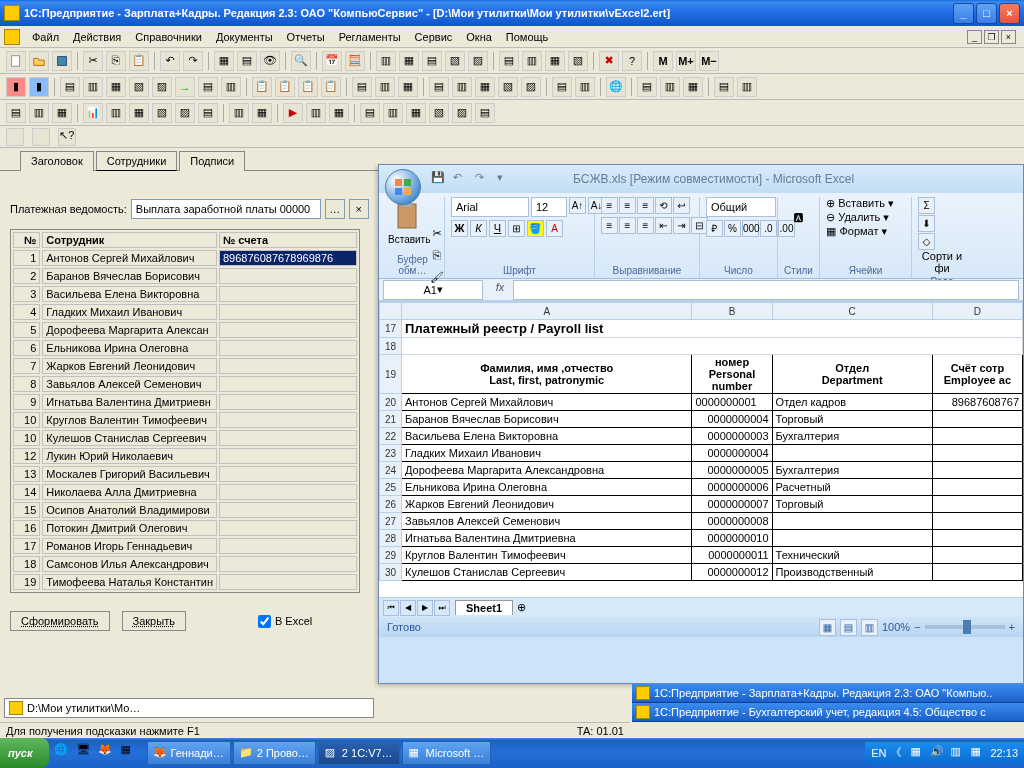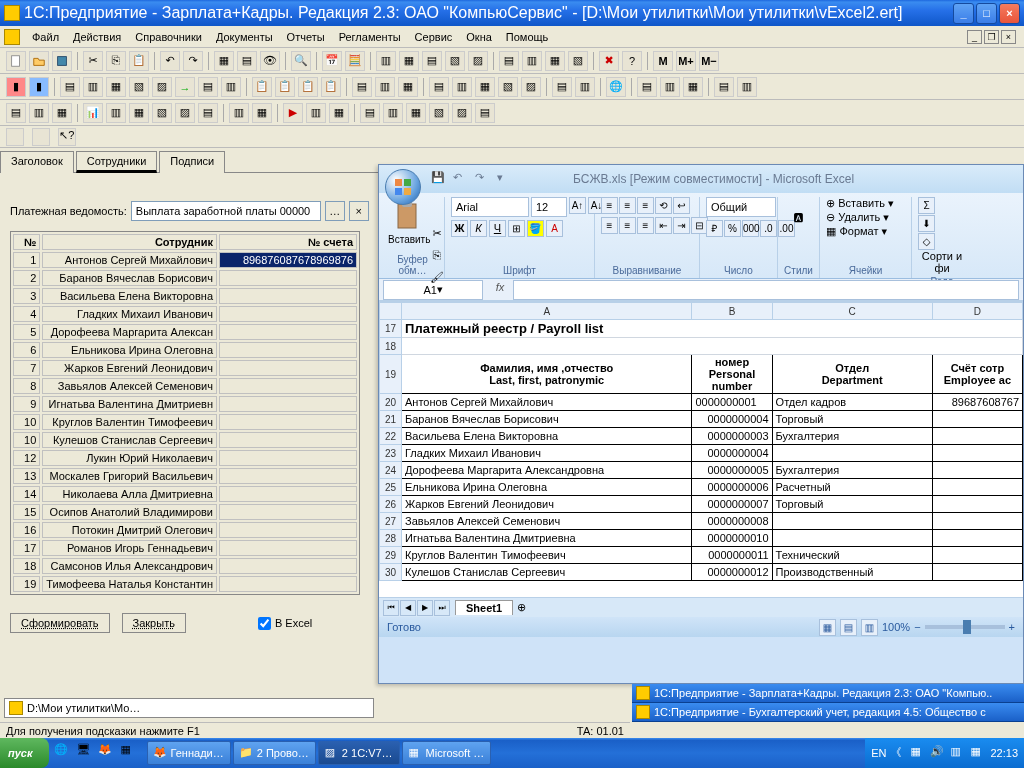--- a/index.html
+++ b/index.html
@@ -1,43 +1,43 @@
 <!DOCTYPE html>
 <html><head>
 <meta charset="utf-8">
 <style>
 *{box-sizing:border-box;margin:0;padding:0;font-family:Tahoma,sans-serif;font-size:11px}
 body{background:#ece9d8;width:1024px;height:768px;overflow:hidden;position:relative}
 .titlebar{height:26px;background:linear-gradient(#1e68de,#3a8cf0 8%,#2670e8 40%,#0e56c8);display:flex;align-items:center;padding:0 4px;color:#fff}
 .titlebar .icon{width:16px;height:16px;background:#fc0;border:1px solid #a80;margin-right:4px}
-.titlebar .title{flex:1;font-weight:normal;font-size:16px}
+.titlebar .title{flex:1;font-weight:bold;font-size:11px}
 .winbtns{display:flex;gap:2px}
 .winbtn{width:21px;height:21px;background:linear-gradient(#5fa3f5,#3a7de8);border:1px solid #154a9e;border-radius:3px;color:#fff;text-align:center;line-height:18px;font-weight:bold;font-size:11px}
 .winbtn.close{background:linear-gradient(#f57c5f,#e8543a)}
 .mdibtns{position:absolute;right:8px;top:30px;display:flex;gap:2px}
 .mdibtn{width:15px;height:14px;border:1px solid #888;background:#ece9d8;font-size:9px;text-align:center;line-height:12px}
 .menubar{height:22px;display:flex;align-items:center;padding:0 4px;gap:2px;border-bottom:1px solid #bbb}
 .menubar .icon{width:16px;height:16px;background:#fc0;border:1px solid #a80;margin-right:4px}
 .menubar span{padding:3px 6px;cursor:default}
 .toolbar{height:26px;display:flex;align-items:center;padding:0 6px;gap:3px;border-bottom:1px solid #bbb}
 .tb{width:20px;height:20px;background:#e8e4d4;border:1px solid #ccc;display:flex;align-items:center;justify-content:center}
 .tb svg{width:14px;height:14px}
 .sep{width:1px;height:18px;background:#aaa;margin:0 2px}
 .subtoolbar{height:22px;display:flex;align-items:center;padding:0 6px;gap:8px;border-bottom:1px solid #bbb}
 .sbtn{width:18px;height:18px;background:#e8e4d4;border:1px solid #ccc}
-.tabs1c{display:flex;padding:2px 0 0;border-bottom:1px solid #888}
+.tabs1c{display:flex;padding:2px 20px 0;border-bottom:1px solid #888}
 .tab1c{padding:3px 10px;border:1px solid #888;border-bottom:none;background:#ece9d8;margin-right:2px;position:relative;top:1px}
-.tab1c.active{background:#ece9d8;border-bottom:3px solid #000000;z-index:1}
+.tab1c.active{background:#ece9d8;border-bottom:1px solid #000000;z-index:1}
 .form-area{padding:8px 10px}
 .form-row{display:flex;align-items:center;gap:4px;margin:20px 0 10px}
 .form-row label{font-size:11px}
 .vedom-input{width:190px;height:20px;border:1px solid #7f9db9;background:#fff;padding:0 4px}
 .vedom-btn{width:20px;height:20px;border:1px solid #7f9db9;background:#ece9d8;text-align:center;line-height:18px}
 .table1c{border:1px solid #888;width:350px}
-.table1c th,.table1c td{border:1px solid #c0c0c0;padding:1px 3px;font-size:11px;text-align:right;height:15px;overflow:hidden;white-space:nowrap}
+.table1c th,.table1c td{border:1px solid #c0c0c0;padding:1px 3px;font-size:11px;text-align:left;height:15px;overflow:hidden;white-space:nowrap}
 .table1c th{background:#ece9d8;font-weight:bold}
 .table1c .num{width:28px;text-align:right}
 .table1c .emp{width:166px}
 .table1c .acct{width:140px}
 .selected{background:#0a246a;color:#fff}
 .btnrow{display:flex;gap:12px;align-items:center;margin-top:18px}
 .btn1c{padding:3px 10px;border:1px solid #888;background:#ece9d8;text-decoration:underline dotted}
 .chk{display:flex;align-items:center;gap:4px;margin-left:60px}
 .chk input{width:13px;height:13px}
 .pathbar{position:absolute;left:4px;top:698px;width:370px;height:20px;border:1px solid #888;background:#fff;display:flex;align-items:center;padding:0 4px}
@@ -84,21 +84,21 @@
 .notif-item{height:19px;background:linear-gradient(#3a8cf0,#1a60c8);color:#fff;display:flex;align-items:center;padding:0 4px;font-size:10px;border-bottom:1px solid #0a4090;overflow:hidden}
 .notif-item .icon{width:14px;height:14px;background:#fc0;border:1px solid #a80;margin-right:4px;flex-shrink:0}
 .taskbar{position:absolute;left:0;bottom:0;width:1024px;height:30px;background:linear-gradient(#3a8cf0,#1a60c8 8%,#2470d8 50%,#1a60c8);display:flex;align-items:center}
 .start{height:30px;padding:0 16px 0 8px;background:linear-gradient(#5fb85f,#2a8a2a);color:#fff;font-style:italic;font-weight:bold;font-size:16px;display:flex;align-items:center;border-radius:0 8px 8px 0}
 .ql{display:flex;gap:2px;margin:0 6px}
 .ql-btn{width:20px;height:20px}
 .tasks{display:flex;gap:2px;flex:1}
 .task{height:24px;padding:0 6px;background:linear-gradient(#5fa3f0,#3a80d8);border:1px solid #2a60b0;border-radius:2px;color:#fff;display:flex;align-items:center;font-size:11px;max-width:115px;overflow:hidden;white-space:nowrap}
 .task .icon{width:14px;height:14px;margin-right:3px;flex-shrink:0}
 .task.active{background:linear-gradient(#2a60b0,#1a4a90)}
-.tray{height:30px;background:linear-gradient(#1a8cf0,#0a6cd0);display:flex;align-items:center;padding:0 6px;gap:4px;color:#fff;font-size:11px}
+.tray{height:22px;background:linear-gradient(#1a8cf0,#0a6cd0);display:flex;align-items:center;padding:0 6px;gap:4px;color:#fff;font-size:11px}
 .tray-icon{width:16px;height:16px}
 </style>
 </head>
 <body>
 
 <div class="titlebar">
   <div class="icon"></div>
   <div class="title">1С:Предприятие - Зарплата+Кадры. Редакция 2.3: ОАО "КомпьюСервис" - [D:\Мои утилитки\Мои утилитки\vExcel2.ert]</div>
   <div class="winbtns">
     <div class="winbtn">_</div>

